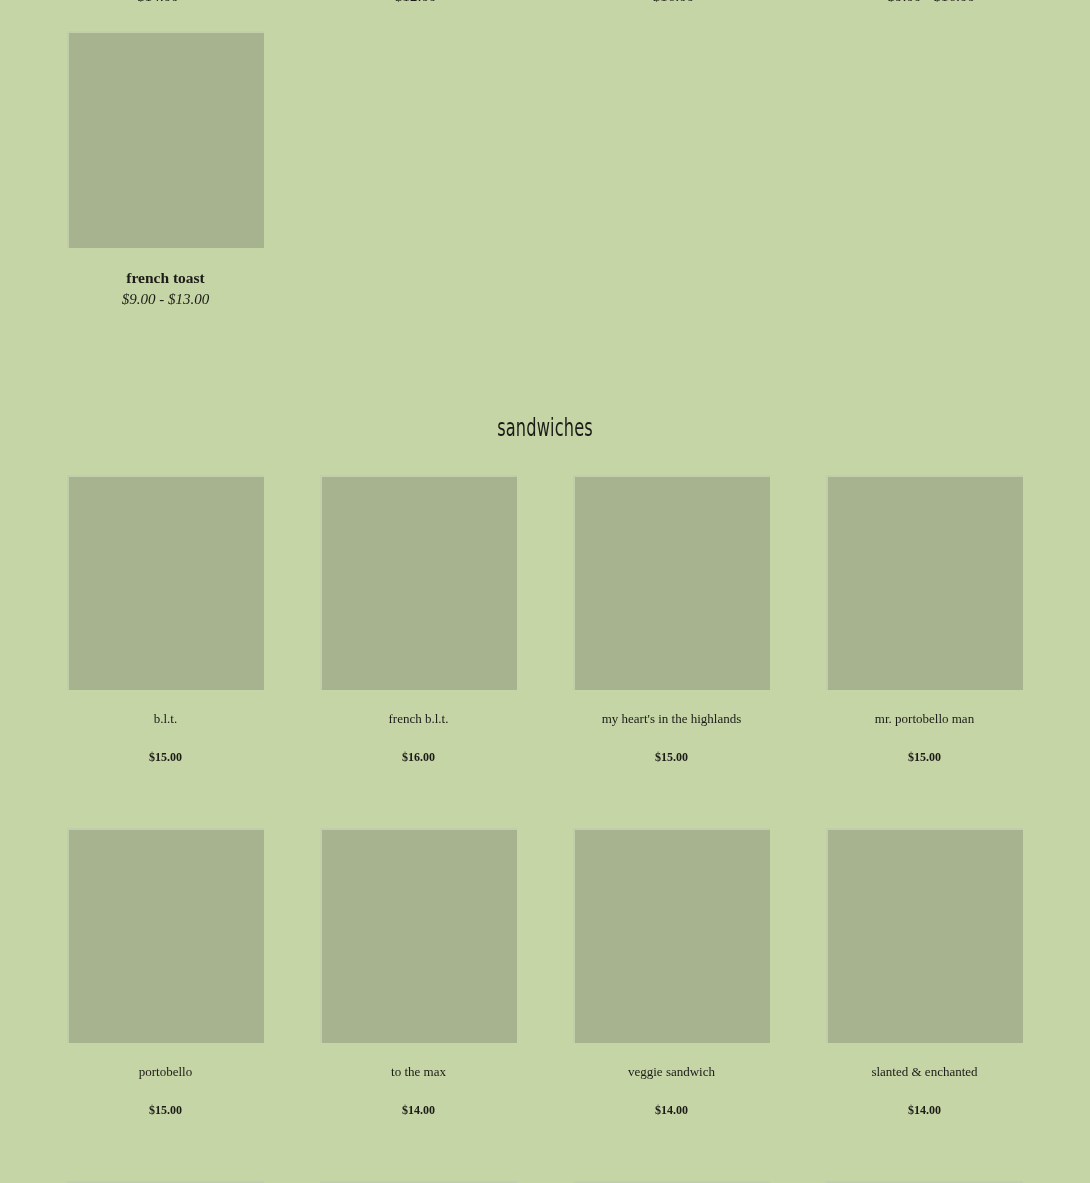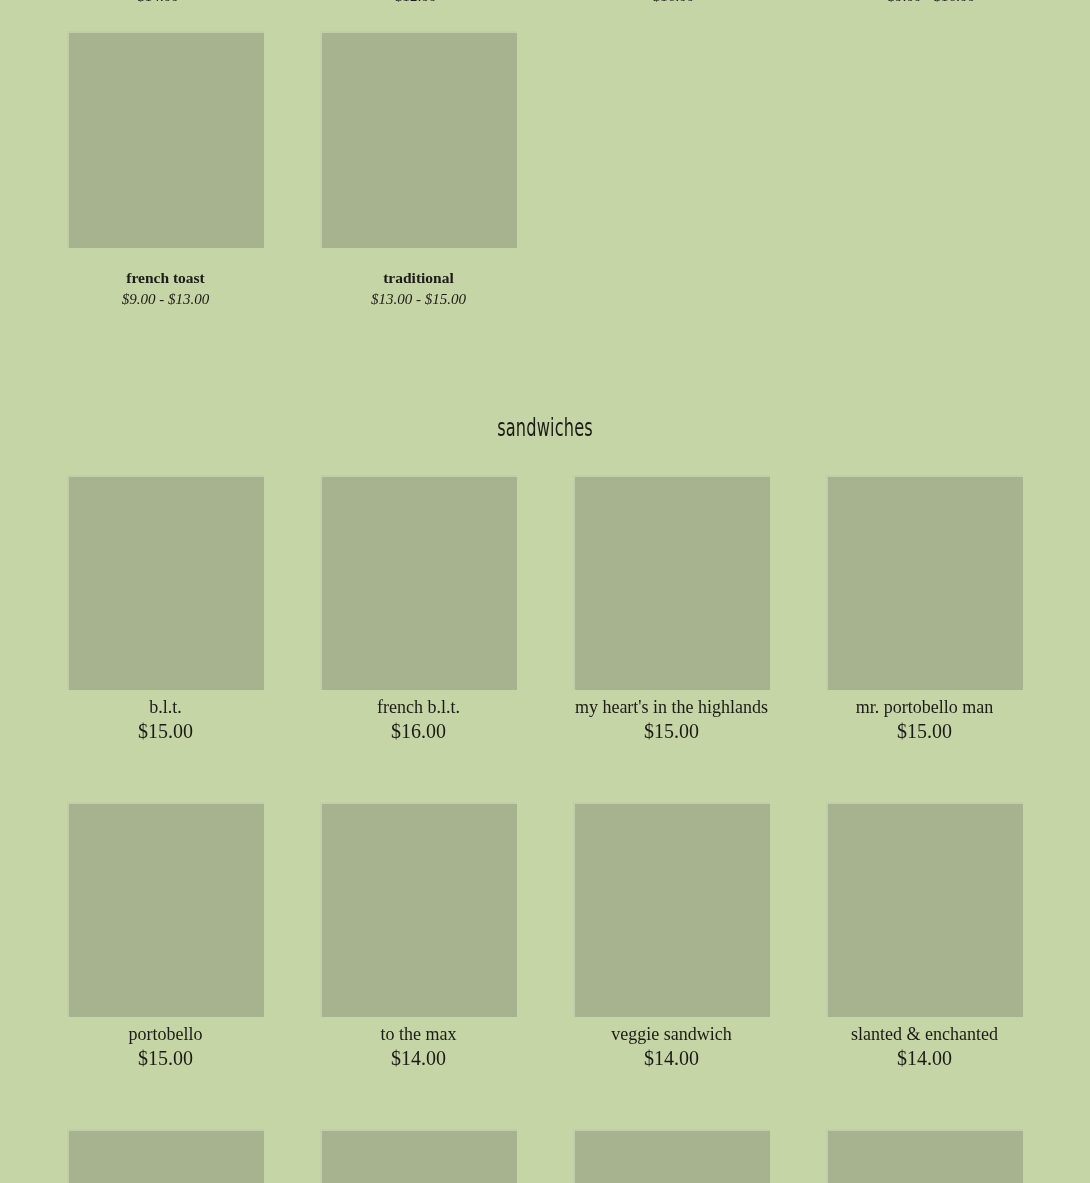--- a/index.html
+++ b/index.html
@@ -115,31 +115,31 @@
     top: 413px;
     width: 1090px;
   }
   .section-sandwiches .grid {
     margin-top: 33px;
   }
   .section-sandwiches .thumb {
     height: 215px;
   }
   .section-sandwiches .item-name {
-    margin-top: 8px;
-    font-size: 18px;
+    margin-top: 20px;
+    font-size: 13px;
     font-weight: normal;
     line-height: 18px;
     text-align: center;
     white-space: nowrap;
   }
   .section-sandwiches .item-price {
-    margin-top: 6px;
-    font-size: 20px;
-    font-weight: normal;
+    margin-top: 20px;
+    font-size: 12px;
+    font-weight: bold;
     line-height: 18px;
     text-align: center;
     white-space: nowrap;
   }
   .row-gap {
     height: 29px;
   }
   .grid.row-last .thumb {
     height: 215px;
   }
@@ -159,25 +159,20 @@
     </div>
 
     <div class="grid cols-3">
 
       <div class="card">
         <div class="thumb"></div>
         <div class="item-name">french toast</div>
         <div class="item-price">$9.00 - $13.00</div>
       </div>
 
-      <div class="card">
-        <div class="thumb"></div>
-        <div class="item-name">traditional</div>
-        <div class="item-price">$13.00 - $15.00</div>
-      </div>
 
 
       <div></div>
     </div>
   </div>
 
   <div class="section-sandwiches">
 
     <div class="section-title">sandwiches</div>
 

